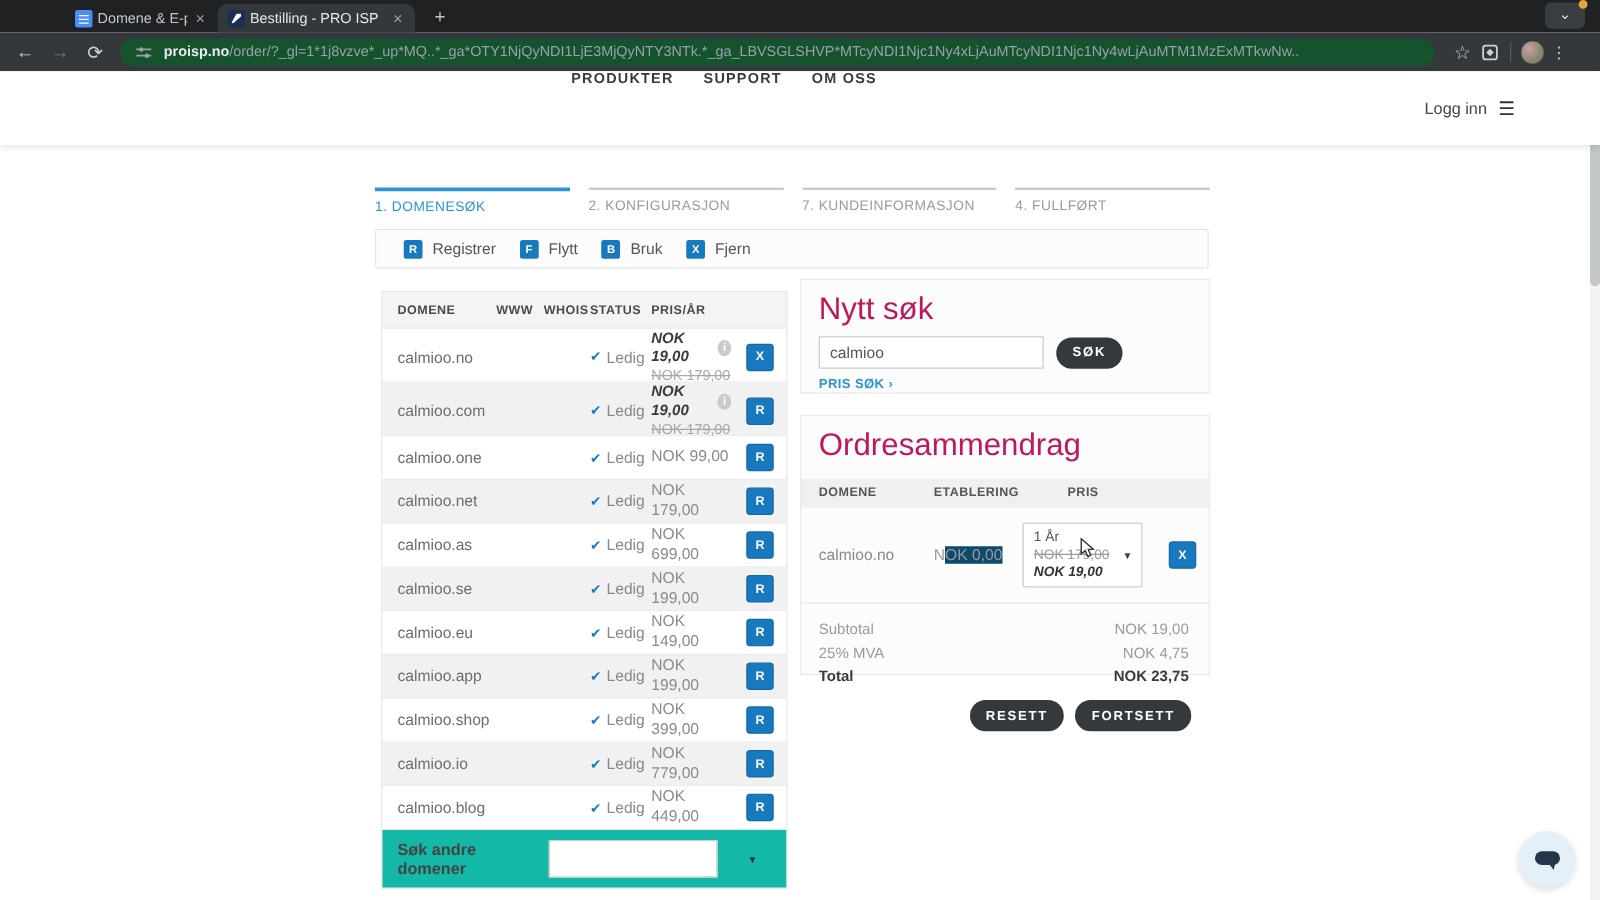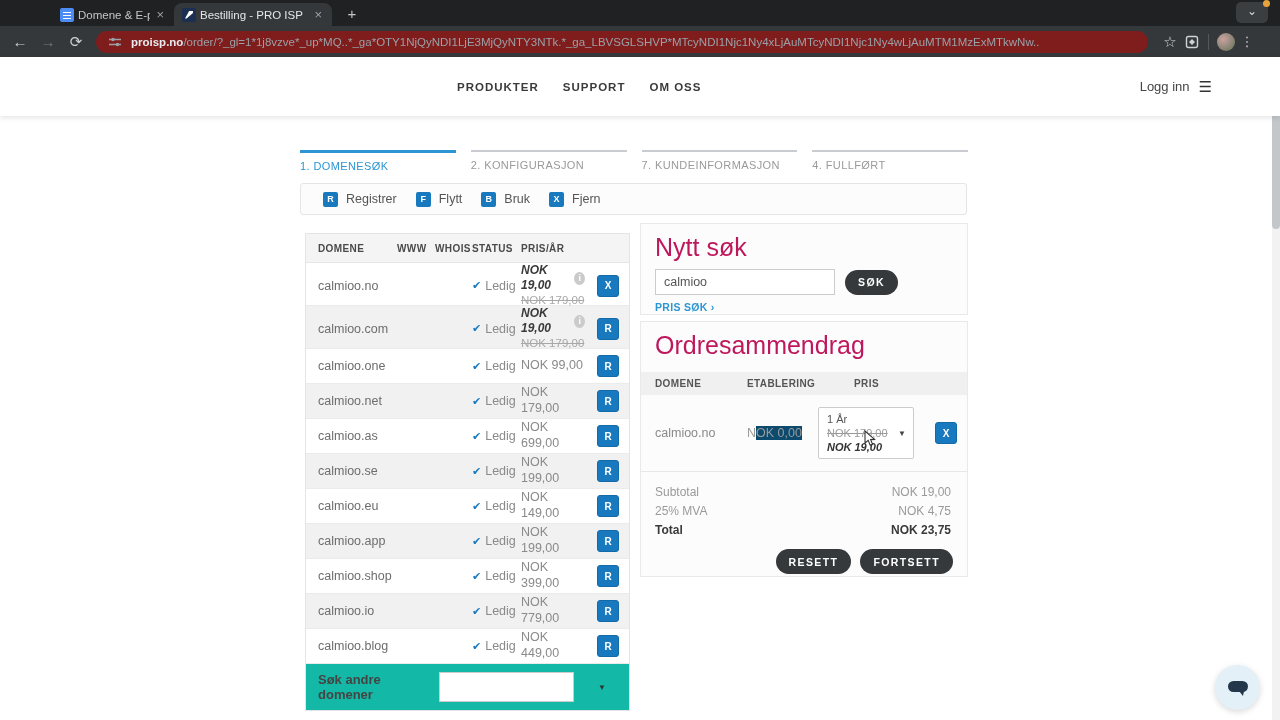--- a/index.html
+++ b/index.html
@@ -19,39 +19,39 @@
   .favicon.doc i:nth-child(1){top:4px;} .favicon.doc i:nth-child(2){top:7px;} .favicon.doc i:nth-child(3){top:10px;}
   .favicon.pro { background:#1c2f52; }
   .favicon.pro::after { content:""; position:absolute; left:3px; top:3px; width:8px; height:8px; background:#fff; clip-path:polygon(100% 0, 100% 30%, 20% 100%, 0 100%, 55% 0); }
   .newtab { position:absolute; left:342px; top:4px; width:20px; height:20px; color:#c3c6c9; font-size:15px; text-align:center; line-height:19px; cursor:pointer; }
   .top-chevron { position:absolute; right:12px; top:2px; width:32px; height:21px; background:#3a3e41; border-radius:5px; color:#d7d9db; text-align:center; line-height:18px; font-size:12px; cursor:pointer; }
   .top-chevron .dot { position:absolute; right:-2px; top:-2px; width:7px; height:7px; border-radius:50%; background:#e8a33d; }
 
   .toolbar { position:absolute; top:26px; left:0; width:1280px; height:31px; background:#35383b; display:flex; align-items:center; }
   .nav-ic { color:#cfd2d5; font-size:15px; width:28px; text-align:center; cursor:pointer; flex:0 0 auto; }
   .nav-ic.dim { color:#73787d; }
-  .omnibox { margin-left:6px; height:22px; width:1052px; background:#7f1d1d; border-radius:11px; display:flex; align-items:center; padding:0 12px; color:#9aa0a6; overflow:hidden; cursor:text; }
+  .omnibox { margin-left:6px; height:22px; width:1052px; background:#14532d; border-radius:11px; display:flex; align-items:center; padding:0 12px; color:#9aa0a6; overflow:hidden; cursor:text; }
   .omnibox svg { flex:0 0 14px; margin-right:9px; }
   .url { font-size:11.5px; white-space:nowrap; overflow:hidden; }
   .url b { color:#e8eaed; font-weight:bold; }
   .url .path { color:#9aa0a6; }
   .tb-right { display:flex; align-items:center; margin-left:8px; }
   .tb-divider { width:1px; height:16px; background:#55585b; margin:0 8px; }
   .avatar { width:18px; height:18px; border-radius:50%; background:radial-gradient(circle at 35% 35%, #c9a2a0, #7d7f6b 70%); cursor:pointer; }
   .kebab { width:24px; text-align:center; color:#cfd2d5; font-size:13px; cursor:pointer; }
 
   
   .siteheader { position:absolute; top:57px; left:0; width:1280px; height:59px; background:#fff; box-shadow:0 2px 5px rgba(0,0,0,.10); z-index:5; }
   .logo { position:absolute; left:44px; top:11px; cursor:pointer; }
   .logo-row { display:flex; align-items:flex-end; }
   .logo-text { font-size:24px; font-weight:bold; color:#1d3c6f; letter-spacing:0.5px; line-height:24px; }
   .logo-flag { margin-left:3px; }
   .logo-sub { font-size:8.5px; color:#8b8f96; margin-top:3px; margin-left:22px; }
   .logo-sub b { color:#2a2f38; }
-  .mainnav { position:absolute; left:457px; top:0; height:59px; display:flex; align-items:center; gap:24px; }
+  .mainnav { position:absolute; left:457px; top:0; height:59px; display:flex; gap:24px; }
   .mainnav a { font-size:11.5px; font-weight:bold; color:#3a3a3a; letter-spacing:1px; cursor:pointer; text-decoration:none; }
   .loginbox { position:absolute; right:68px; top:0; height:59px; display:flex; align-items:center; gap:9px; }
   .login { font-size:13px; color:#444; cursor:pointer; }
   .burger { font-size:15px; color:#333; cursor:pointer; }
 
   
   .page { position:absolute; top:116px; left:0; width:1280px; height:604px; background:#fff; }
 
   .steps { position:absolute; left:300px; top:34px; width:668px; display:grid; grid-template-columns:repeat(4,1fr); gap:15px; }
   .step { border-top:2px solid #c9cdd1; padding-top:7px; font-size:11px; color:#9a9a9a; letter-spacing:0.4px; cursor:pointer; }
@@ -86,21 +86,21 @@
   
   .right-col { position:absolute; left:640px; top:107px; width:328px; }
   .panel { background:#fcfcfc; border:1px solid #e9e9e9; padding:0 14px; }
   .panel h2 { font-size:25px; font-weight:300; color:#be185d; }
   .p-search { height:92px; padding-top:9px; }
   .search-row { display:flex; margin-top:7px; align-items:center; }
   .search-input { width:180px; height:26px; border:1px solid #ccc; background:#fff; font-size:12.5px; color:#555; padding:0 8px; outline:none; }
   .pill { background:#35393c; color:#fff; border:none; border-radius:13px; font-size:10.5px; font-weight:bold; letter-spacing:1.4px; height:25px; padding:0 13px; cursor:pointer; }
   .pill.sok { margin-left:10px; }
   .bulk { display:inline-block; margin-top:6px; font-size:10.5px; font-weight:bold; color:#2b96d3; letter-spacing:0.3px; cursor:pointer; text-decoration:none; }
-  .p-order { margin-top:6px; height:256px; padding-top:9px; }
+  .p-order { margin-top:17px; height:208px; padding-top:9px; }
   .ot-head { margin:12px -14px 0; height:23px; background:#f0f0f0; display:grid; grid-template-columns:92px 71px 1fr 42px; align-items:center; padding:0 10px 0 14px; font-size:10px; font-weight:bold; color:#555; letter-spacing:0.4px; }
   .ot-head .hc-pris { text-align:center; }
   .ot-row { margin:0 -14px; display:grid; grid-template-columns:92px 71px 1fr 42px; align-items:center; padding:12px 10px 12px 14px; border-bottom:1px solid #e8e8e8; }
   .ot-domain { font-size:12.5px; color:#8a8a8a; }
   .ot-setup { font-size:12.5px; color:#9a9a9a; }
   .ot-setup .sel { background:#0c4a6e; }
   .ot-select { position:relative; width:96px; background:#fff; border:1px solid #ccc; border-radius:2px; padding:5px 8px; cursor:pointer; }
   .sel-line1 { font-size:11px; color:#555; }
   .sel-line2 { font-size:11px; color:#9a9a9a; text-decoration:line-through; margin-top:2px; }
   .sel-line3 { font-size:11px; font-weight:bold; font-style:italic; color:#333; margin-top:2px; }

